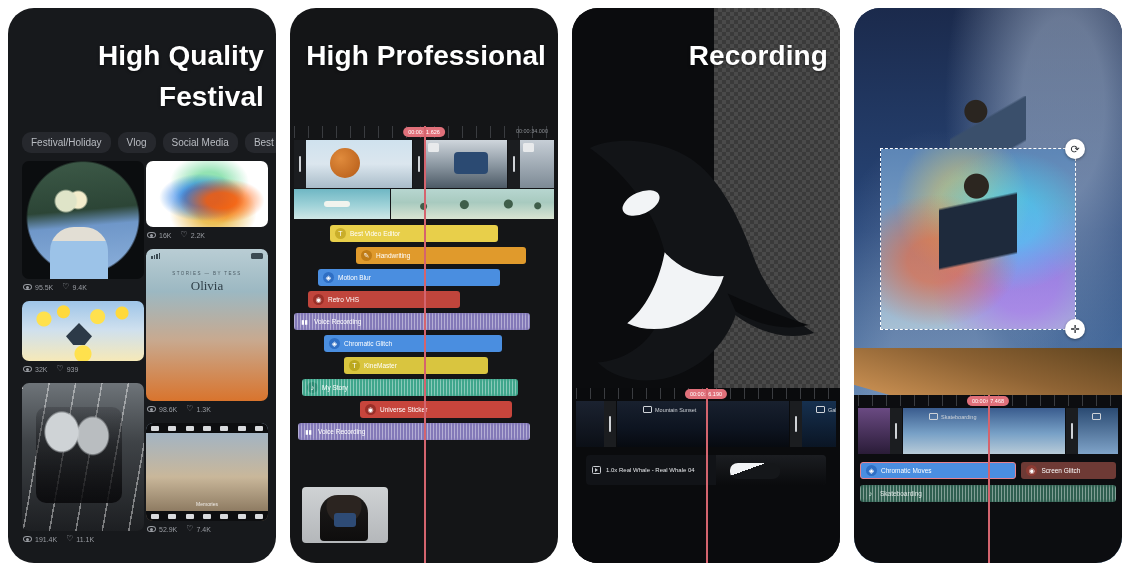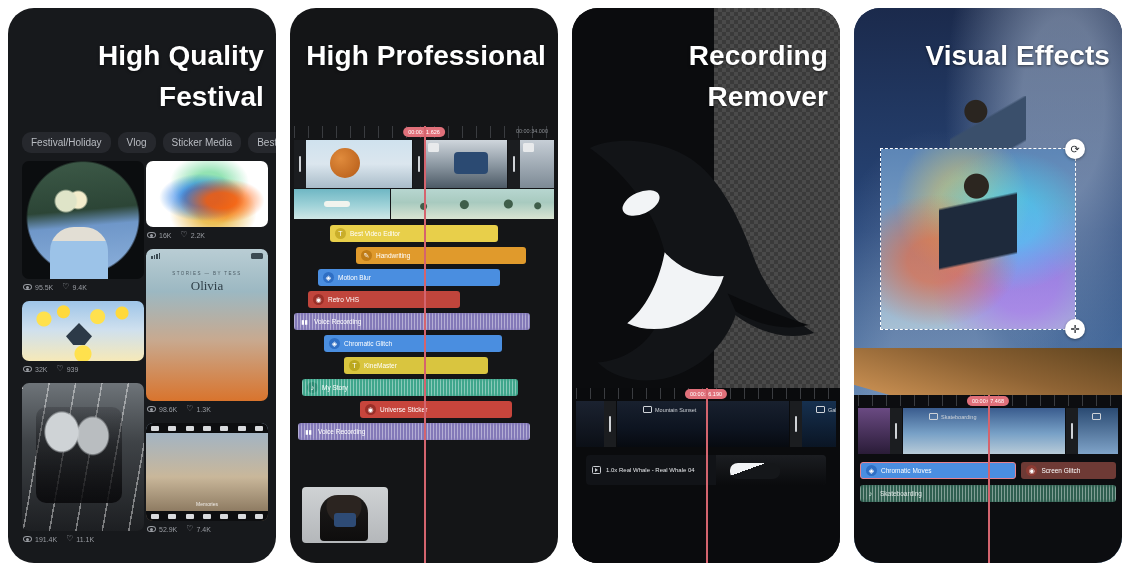--- a/index.html
+++ b/index.html
@@ -325,21 +325,21 @@
 
   <div class="phone" id="p1">
     <div class="phone-title">
       <div>High Quality</div>
       <div>Festival</div>
     </div>
 
     <div class="chips">
       <div class="chip">Festival/Holiday</div>
       <div class="chip">Vlog</div>
-      <div class="chip">Sticker Media</div>
+      <div class="chip">Social Media</div>
       <div class="chip">Best</div>
     </div>
 
     <div class="tpl-grid">
 
       <div class="tpl-col">
 
         <div class="tpl-card">
           <div class="tpl-thumb art-portrait"></div>
           <div class="tpl-stats">
@@ -571,21 +571,20 @@
         </div>
     </div>
   </div>
 
   <div class="phone" id="p3">
     <div class="p3-dark"></div>
     <div class="p3-checker"></div>
 
     <div class="phone-title">
       <div>Recording</div>
-      <div>Remover</div>
     </div>
 
     <div class="p3-whale">
       <svg viewBox="0 0 260 280" width="100%" height="100%" preserveAspectRatio="xMidYMid meet">
         <path d="M10 18 C40 4 96 10 126 40 C150 64 164 96 176 128 C188 160 206 186 238 206 C212 214 182 206 158 188 C150 212 130 236 100 248 C70 260 36 254 18 236 C44 234 66 220 78 198 C90 176 92 150 86 124 C78 88 52 48 10 18 Z" fill="#121417"></path>
         <path d="M86 124 C100 140 122 150 146 148 C140 168 126 186 104 196 C86 204 64 204 48 196 C66 182 80 156 86 124 Z" fill="#f2f4f6"></path>
         <ellipse cx="62" cy="74" rx="20" ry="11" transform="rotate(-24 62 74)" fill="#f2f4f6"></ellipse>
         <path d="M150 166 C176 178 202 188 232 198 C208 204 180 198 158 184 Z" fill="#0a0b0d"></path>
       </svg>
     </div>
@@ -623,23 +622,20 @@
         <span class="mini"></span>
       </div>
     </div>
   </div>
 
   <div class="phone" id="p4">
     <div class="p4-sky"></div>
     <div class="p4-ramp"></div>
     <div class="p4-skater"></div>
 
-    <div class="phone-title">
-      <div>Visual Effects</div>
-    </div>
 
     <div class="p4-sel">
       <div class="p4-fx"></div>
       <div class="handle h-rot">⟳</div>
       <div class="handle h-move">✛</div>
     </div>
 
     <div class="p4-tl">
       <div class="playhead"></div>
       <div class="p4-ruler">

